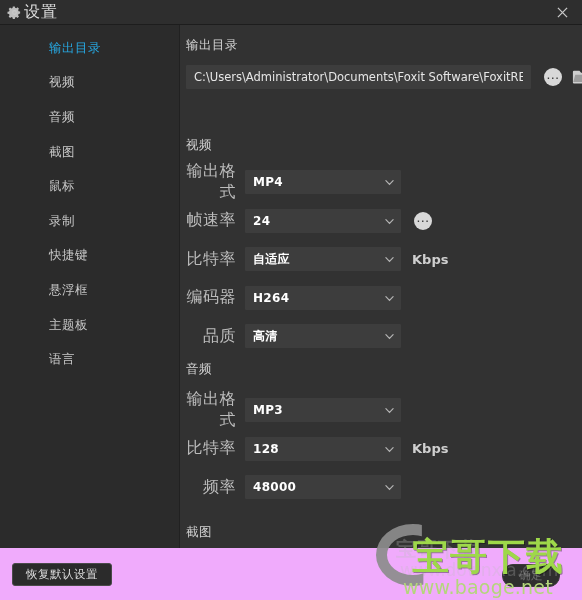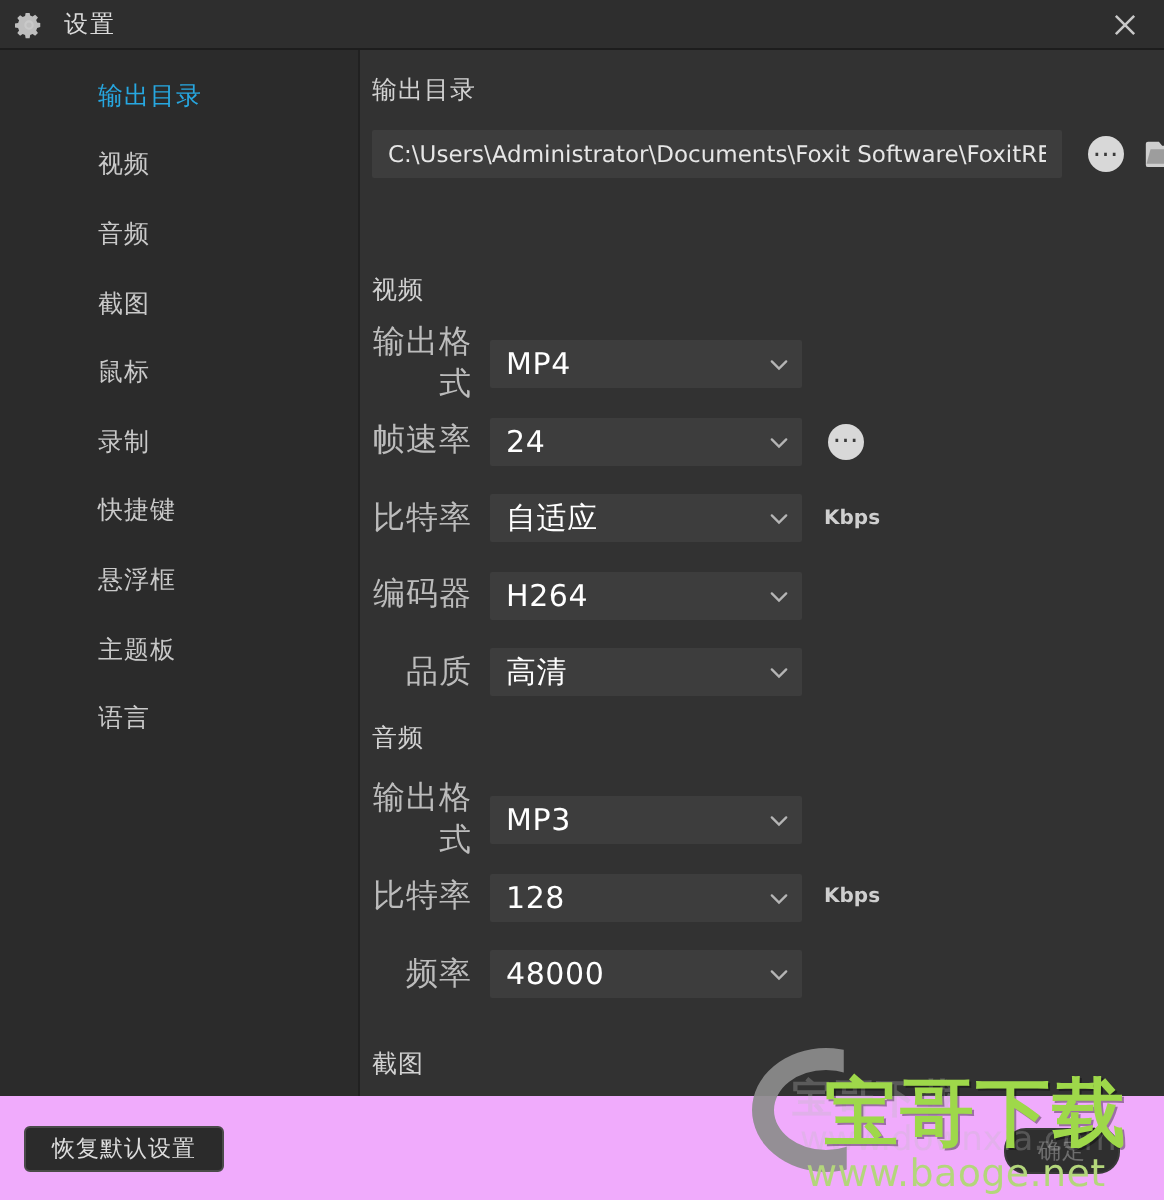--- a/index.html
+++ b/index.html
@@ -19,22 +19,22 @@
   
   .titlebar {
     height: 25px; min-height: 25px;
     background: #2e2e2e;
     display: flex; align-items: center;
     border-bottom: 1px solid #1d1d1d;
     position: relative;
   }
   .tb-gear { margin-left: 7px; width: 15px; height: 15px; display:block; }
   .tb-title {
-    margin-left: 10px;
-    font-size: 12px; color: #dcdcdc; letter-spacing: 1px;
+    margin-left: 2px;
+    font-size: 16px; color: #dcdcdc; letter-spacing: 1px;
   }
   .tb-close {
     position: absolute; right: 0; top: 0;
     width: 40px; height: 25px;
     display: flex; align-items: center; justify-content: center;
     color: #c8c8c8;
   }
   .tb-close svg { width: 11px; height: 11px; display:block; }
 
   
@@ -72,21 +72,21 @@
   .row { display: flex; align-items: center; }
   .row-label {
     width: 65px;
     text-align: right;
     font-size: 16px;
     color: #bcbcbc;
     letter-spacing: 0.5px;
     padding-right: 9px;
   }
   .unit {
-    font-size: 10px; color: #cfcfcf;
+    font-size: 13px; color: #cfcfcf;
     margin-left: 11px; font-weight: bold;
   }
 
   
   .path-input {
     width: 345px; height: 24px;
     background: #3d3d3d;
     border: none; outline: none;
     color: #e6e6e6;
     font-size: 11.5px;
@@ -108,21 +108,21 @@
   
   .select {
     width: 156px; height: 24px;
     background: #3d3d3d;
     border-radius: 1px;
     display: flex; align-items: center;
     padding: 0 8px;
     position: relative;
   }
   .select .val {
-    font-size: 15px; color: #ffffff; font-weight: normal;
+    font-size: 12px; color: #ffffff; font-weight: bold;
     letter-spacing: 0.3px;
   }
   .caret {
     position: absolute; right: 7px; top: 8px;
     width: 9px; height: 9px;
   }
 
   
   .footer {
     height: 52px; min-height: 52px;

